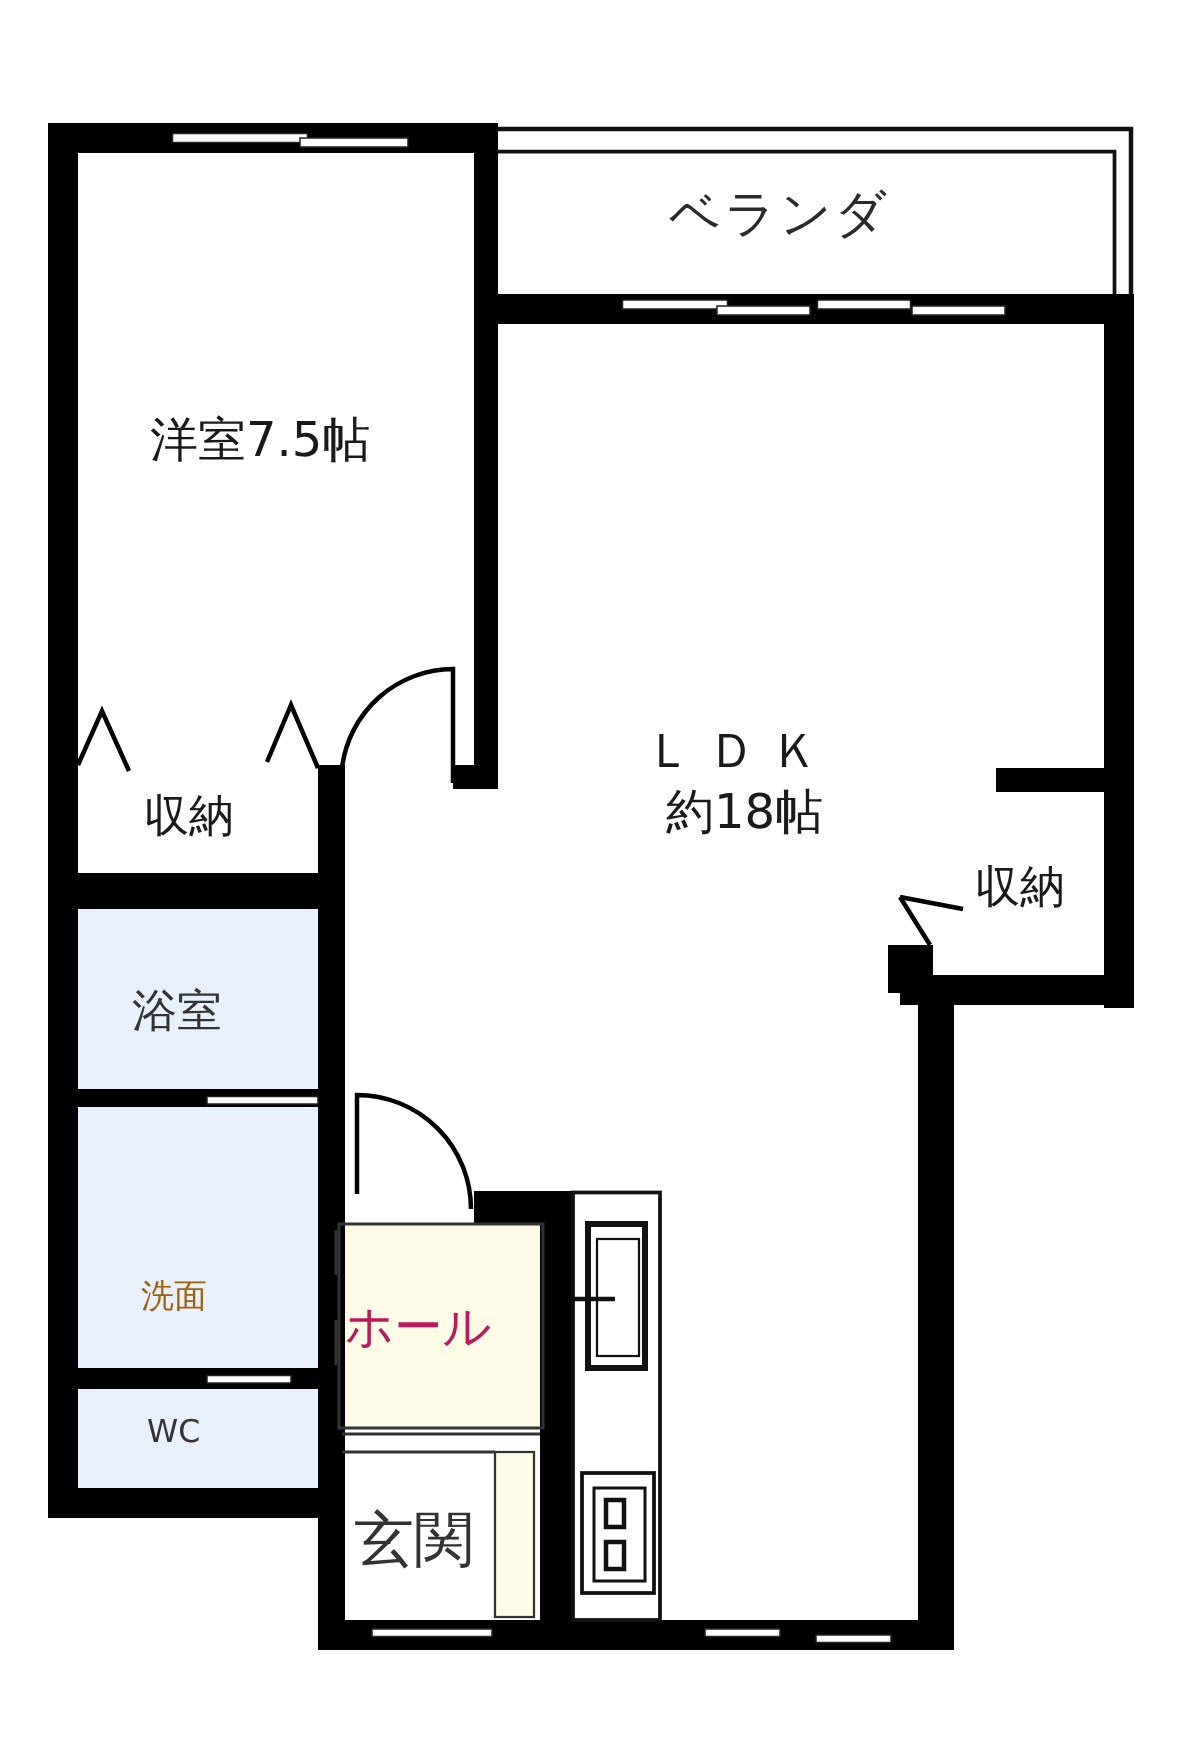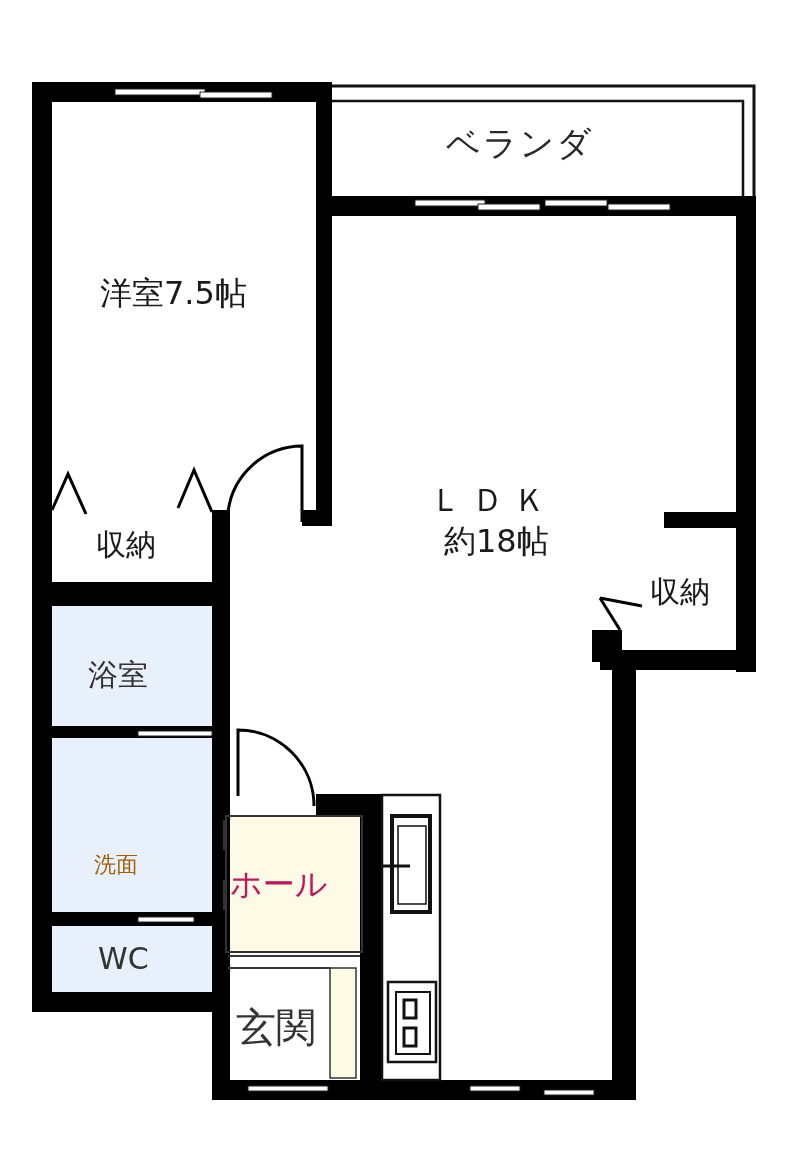--- a/index.html
+++ b/index.html
@@ -13,21 +13,21 @@
       line-height: 1;
     }
     .l-veranda { left: 446px; top: 126px; font-size: 34px; letter-spacing: 2px; color: #2a2a2a; }
     .l-western { left: 100px; top: 277px; font-size: 32px; }
     .l-ldk1 { left: 430px; top: 484px; font-size: 32px; letter-spacing: 10px; }
     .l-ldk2 { left: 444px; top: 525px; font-size: 32px; }
     .l-storage1 { left: 96px; top: 530px; font-size: 30px; }
     .l-storage2 { left: 650px; top: 577px; font-size: 30px; }
     .l-bath { left: 88px; top: 660px; font-size: 30px; color: #333; }
     .l-wash { left: 94px; top: 806px; font-size: 22px; color: #a16207; margin-top: 48px; }
-    .l-wc { left: 98px; top: 944px; font-size: 30px; color: #333; }
+    .l-wc { left: 98px; top: 944px; font-size: 21px; color: #333; }
     .l-hall { left: 230px; top: 868px; font-size: 32px; color: #be185d; }
     .l-entry { left: 236px; top: 1007px; font-size: 40px; color: #333; }
   </style>
 </head>
 <body>
 
 <div class="plan">
   <svg width="789" height="1167" viewBox="0 0 789 1167" xmlns="http://www.w3.org/2000/svg">
 
     <rect x="50" y="606" width="162" height="120" fill="#e8f1fb"></rect>

